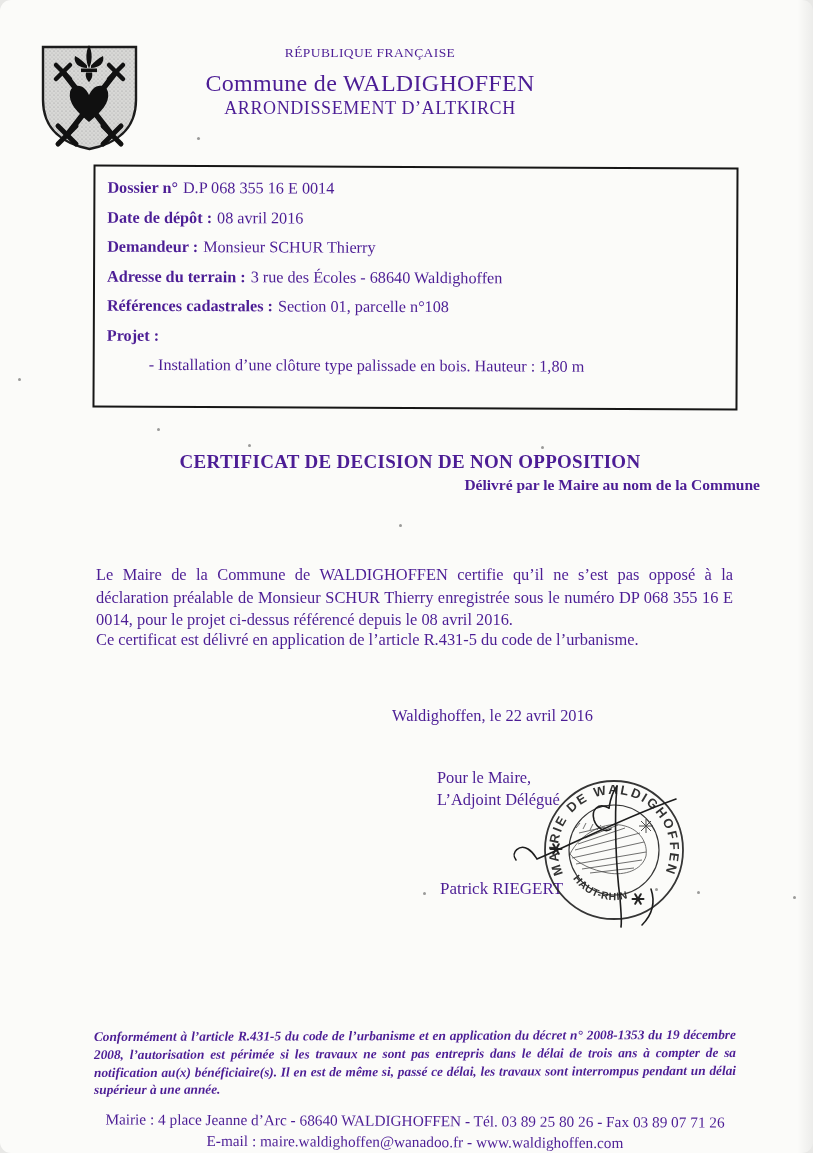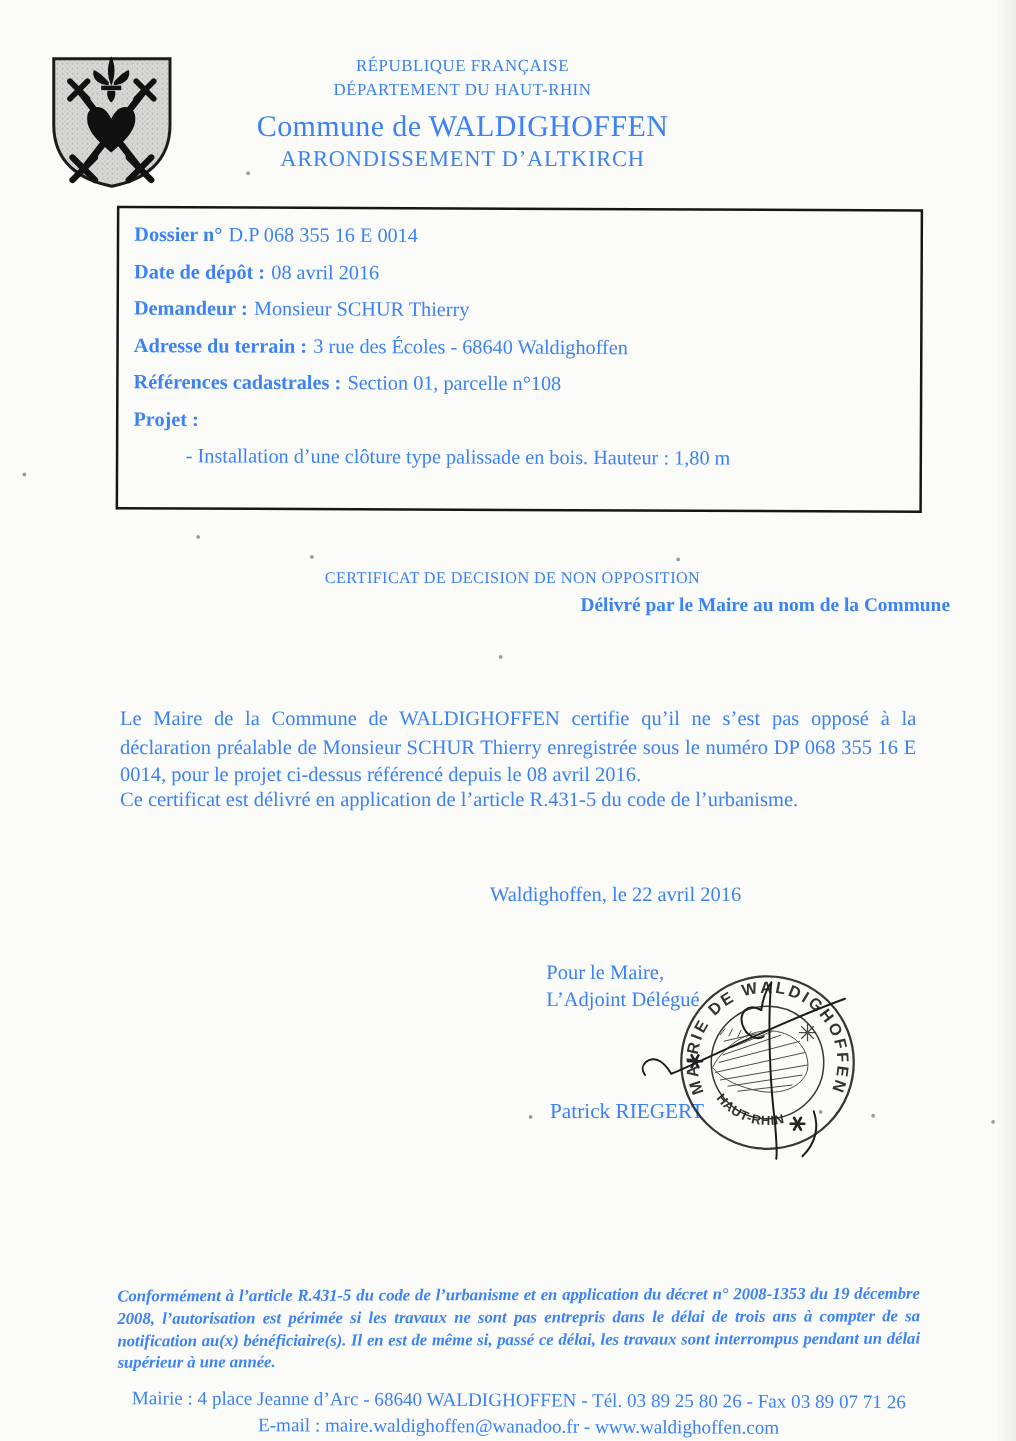--- a/index.html
+++ b/index.html
@@ -2,22 +2,23 @@
 <html><head>
 <meta charset="utf-8">
 <style>
   html,body{margin:0;padding:0;background:#e8e8e6;}
   .page{
     position:relative;
     width:813px;height:1153px;
     margin:0 auto;
     background:#fbfbf9;
     font-family:"Liberation Serif","DejaVu Serif",serif;
-    color:#3b82f6;
+    color:#4c1d95;
     overflow:hidden;
+    border-radius:11px;
   }
   .scan-edge{position:absolute;right:0;top:0;width:16px;height:100%;
     background:linear-gradient(to right,rgba(0,0,0,0),rgba(0,0,0,0.06));}
   
   .crest{position:absolute;left:36px;top:42px;width:107px;height:110px;}
   .header{position:absolute;left:120px;top:43px;width:500px;text-align:center;}
   .hdr-small{font-size:13.5px;letter-spacing:.4px;line-height:19px;}
   .hdr-commune{font-size:24px;letter-spacing:.3px;line-height:30px;margin-top:6px;}
   .hdr-arr{font-size:18px;letter-spacing:.6px;line-height:18px;margin-top:1px;}
   
@@ -27,21 +28,21 @@
     padding:7px 12px 0 12px;
     transform:rotate(0.25deg);
     font-size:16.2px;
   }
   .box-row{line-height:29.5px;white-space:nowrap;}
   .lbl{font-weight:bold;}
   .val{margin-left:5px;}
   .project-item{line-height:29.5px;margin-left:42px;white-space:nowrap;}
   
   .title-block{position:absolute;left:60px;top:450px;width:700px;text-align:center;}
-  .title-l1,.title-l2{font-size:13px;font-weight:normal;letter-spacing:.3px;line-height:23.5px;}
+  .title-l1,.title-l2{font-size:19px;font-weight:bold;letter-spacing:.3px;line-height:23.5px;}
   .title-sub{font-size:15.5px;font-weight:bold;line-height:21px;text-align:right;}
   
   .para{position:absolute;left:96px;width:637px;font-size:16.4px;line-height:22.5px;
     text-align:justify;margin:0;}
   .p1{top:536px;margin-top:28px;}
   .p2{top:629px;}
   .dateline{position:absolute;left:392px;top:706px;font-size:16.4px;}
   .sig-role{position:absolute;left:437px;top:767px;font-size:16.4px;line-height:21.5px;}
   .sig-name{position:absolute;left:440px;top:879px;font-size:17px;}
   .stamp-svg{position:absolute;left:420px;top:758px;width:300px;height:185px;}
@@ -89,21 +90,20 @@
       <path d="M52,3 C48.5,10 48.5,19 52,26.5 C55.5,19 55.5,10 52,3 Z"></path>
       <path d="M50,26 C42,26 36,21 38,14 C43,16 47,20.5 50,23.5 Z"></path>
       <path d="M54,26 C62,26 68,21 66,14 C61,16 57,20.5 54,23.5 Z"></path>
       <rect x="44" y="26.5" width="16" height="3.6"></rect>
       <path d="M49,30.5 C48,35 50,38 52,40 C54,38 56,35 55,30.5 Z"></path>
     </g>
   </svg>
 
   <div class="header">
     <div class="hdr-small">RÉPUBLIQUE FRANÇAISE</div>
-    <div class="hdr-small">DÉPARTEMENT DU HAUT-RHIN</div>
     <div class="hdr-commune">Commune de WALDIGHOFFEN</div>
     <div class="hdr-arr">ARRONDISSEMENT D’ALTKIRCH</div>
   </div>
 
   <div class="dossier-box">
     <div class="box-row">
       <span class="lbl">Dossier n°</span><span class="val">D.P 068 355 16 E 0014</span>
     </div>
     <div class="box-row">
       <span class="lbl">Date de dépôt :</span><span class="val">08 avril 2016</span>

